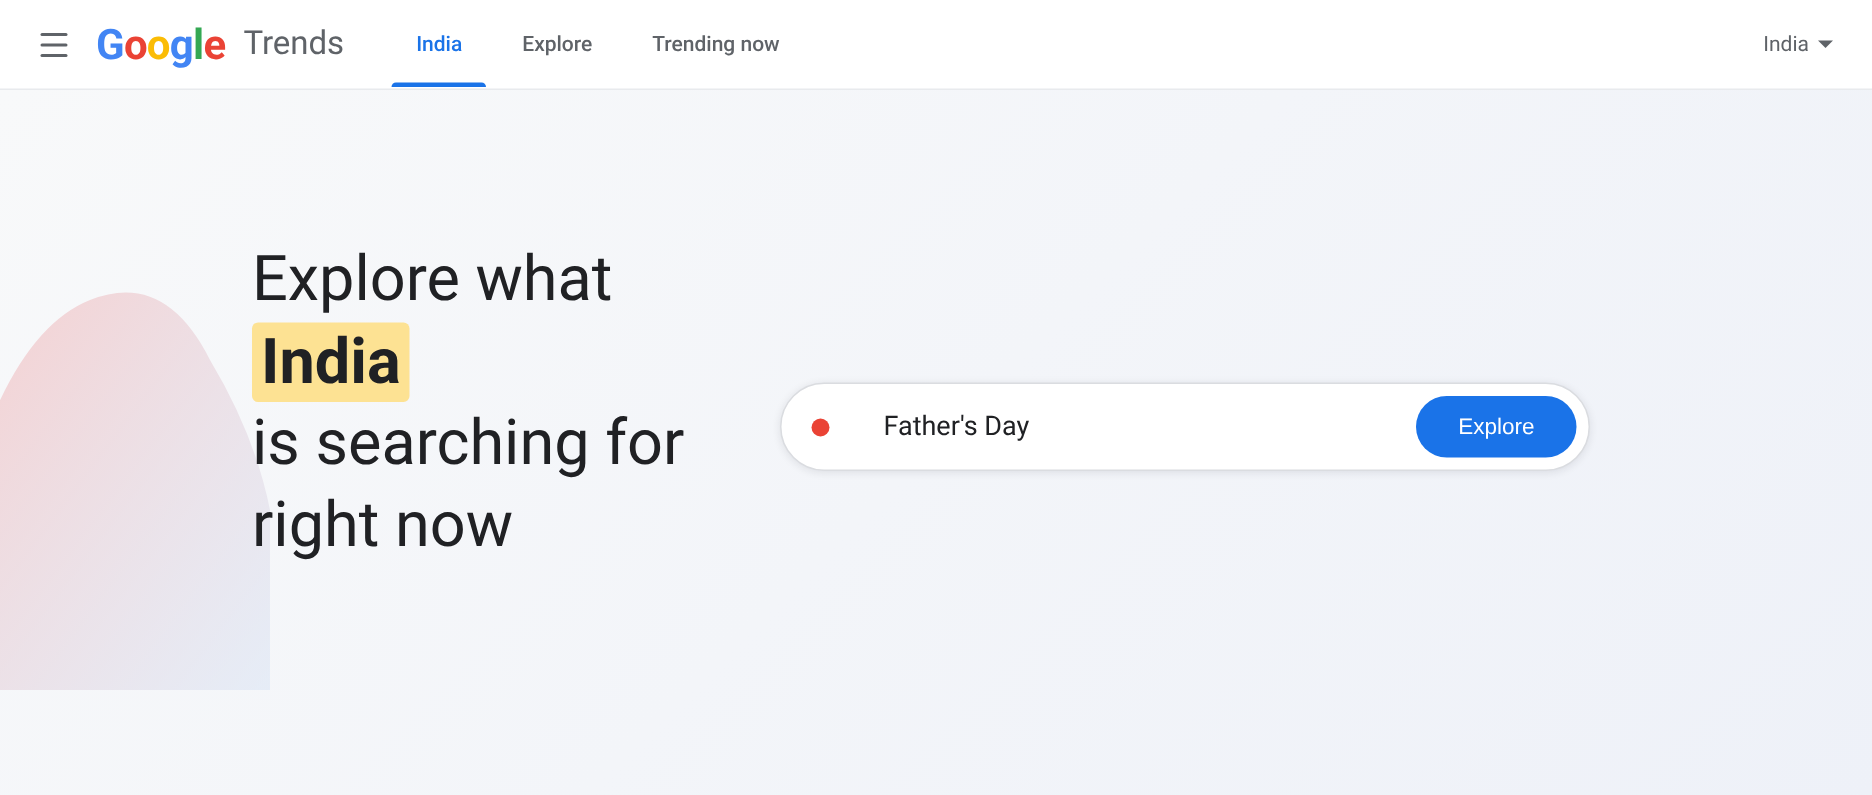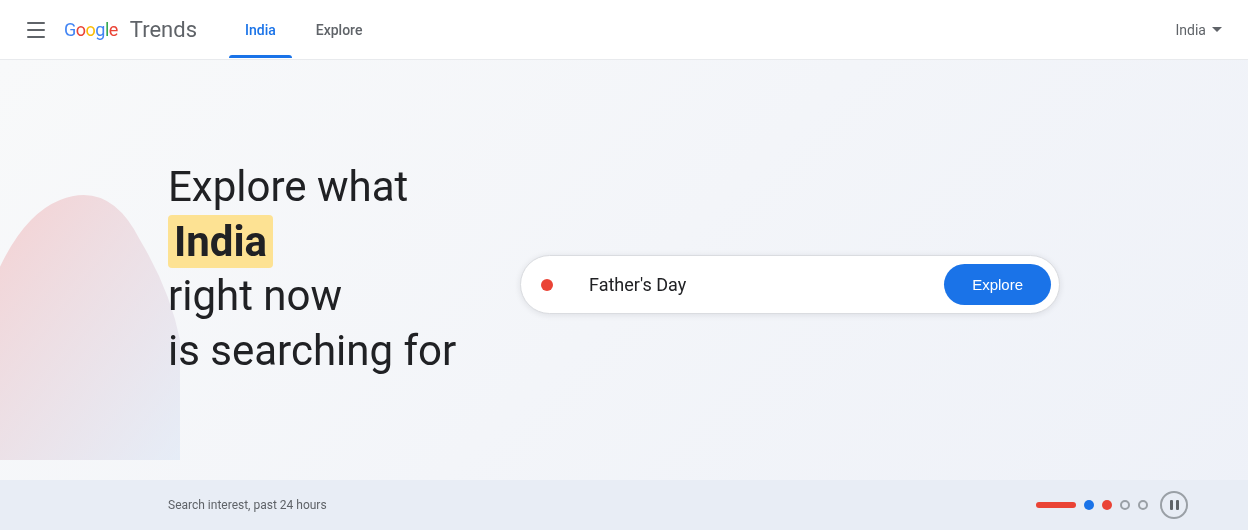--- a/index.html
+++ b/index.html
@@ -43,22 +43,22 @@
       border-radius: 1px;
     }
 
     .logo {
       display: flex;
       align-items: center;
       margin-right: 32px;
       text-decoration: none;
     }
     .logo-google {
-      font-size: 18px;
-      font-weight: 400;
+      font-size: 28px;
+      font-weight: 700;
       letter-spacing: -0.5px;
     }
     .logo-g { color: #4285f4; }
     .logo-o1 { color: #ea4335; }
     .logo-o2 { color: #fbbc05; }
     .logo-g2 { color: #4285f4; }
     .logo-l { color: #34a853; }
     .logo-e { color: #ea4335; }
     .logo-trends {
       font-size: 22px;
@@ -276,20 +276,21 @@
   <a class="logo" href="#">
     <span class="logo-google">
       <span class="logo-g">G</span><span class="logo-o1">o</span><span class="logo-o2">o</span><span class="logo-g2">g</span><span class="logo-l">l</span><span class="logo-e">e</span>
     </span>
     <span class="logo-trends">Trends</span>
   </a>
 
   <nav class="nav">
     <a class="nav-item active">India</a>
     <a class="nav-item">Explore</a>
+    <a class="nav-item">Trending now</a>
   </nav>
 
   <div class="country-selector">
     <span class="country-name">India</span>
     <div class="chevron-down"></div>
   </div>
 </div>
 
 <div class="main">
 
@@ -302,47 +303,27 @@
     </defs>
     <path d="M0,320 L0,180 Q30,80 80,60 Q130,40 160,100 Q190,150 200,200 L200,320 Z" fill="url(#hillGrad)"></path>
   </svg>
 
   <div class="hero-content">
     <div class="hero-title">
       <div>Explore what</div>
       <div>
         <span class="hero-highlight">India</span>
       </div>
+      <div>is searching for</div>
       <div>right now</div>
-      <div>is searching for</div>
     </div>
   </div>
 
   <div class="search-card">
     <div class="search-pill">
       <div class="search-dot"></div>
       <span class="search-text">Father's Day</span>
       <button class="explore-btn">Explore</button>
     </div>
   </div>
 
-  <div class="bottom-bar">
-    <span class="search-interest-label">Search interest, past 24 hours</span>
-
-    <div class="pagination-dots">
-
-      <div class="chart-bar"></div>
-
-      <div class="dot" style="background:#1a73e8;"></div>
-      <div class="dot" style="background:#ea4335;"></div>
-      <div class="dot" style="background:#9aa0a6;border:2px solid #9aa0a6; background: transparent;"></div>
-      <div class="dot" style="background:#9aa0a6;border:2px solid #9aa0a6; background: transparent;"></div>
-
-      <div class="pause-btn">
-        <div class="pause-icon">
-          <div class="pause-bar"></div>
-          <div class="pause-bar"></div>
-        </div>
-      </div>
-    </div>
-  </div>
 
 </div>
 
 </body></html>

